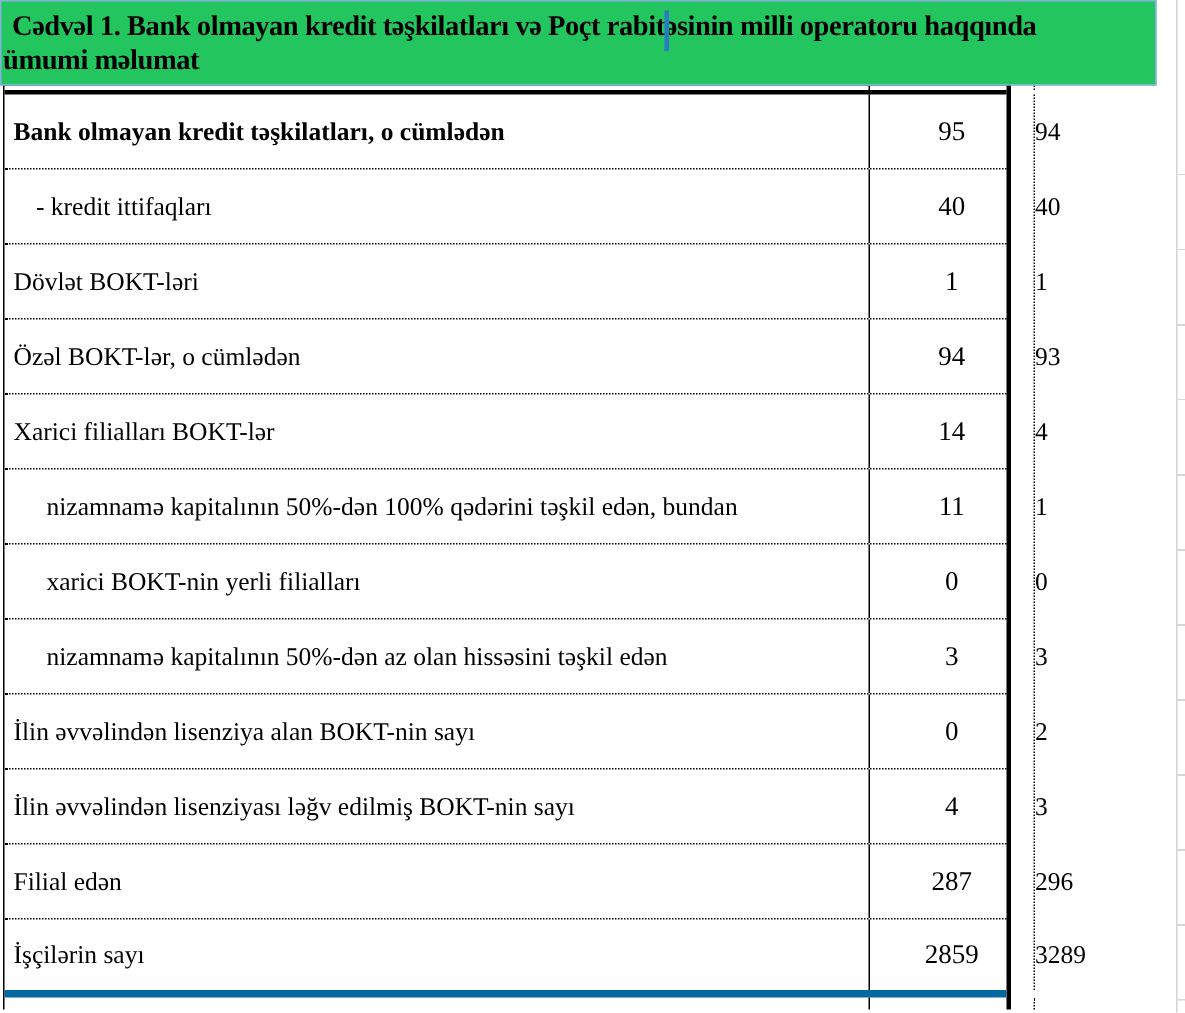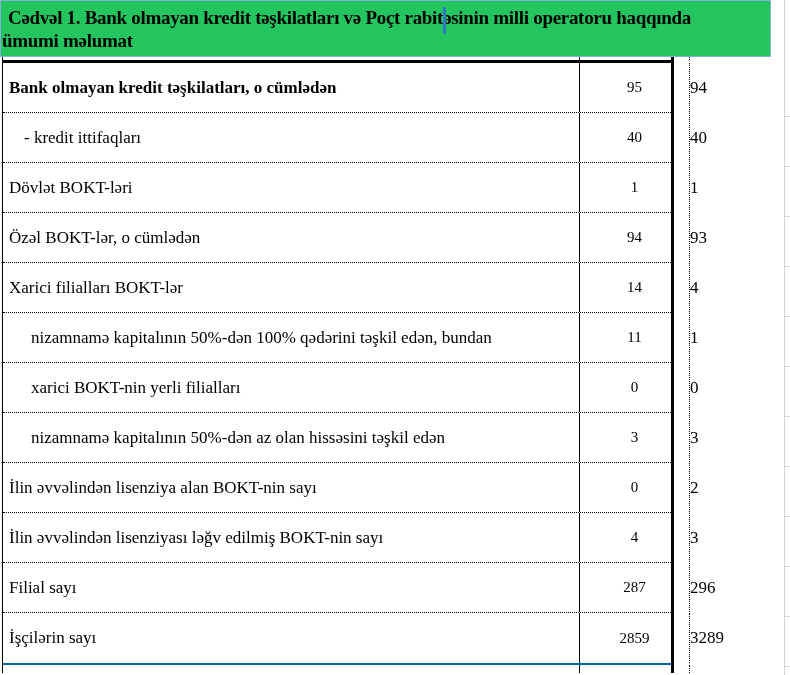--- a/index.html
+++ b/index.html
@@ -26,29 +26,29 @@
   .caret{position:absolute;left:443px;top:7px;width:3px;height:27px;background:#2b7ac4;z-index:4;}
 
   
   .table-wrap{
     position:absolute;left:2px;top:56px;width:672px;box-sizing:border-box;z-index:2;
     border-top:1px solid #000;border-left:1px solid #000;border-right:3px solid #000;
     background:#fff;
   }
   .row{display:flex;box-sizing:border-box;height:50px;border-bottom:1px dotted #000;}
   .row.sliver{height:6px;border-bottom:3px solid #000;}
-  .row.last{height:52px;border-bottom:2px solid #0369a1;}
+  .row.last{height:52px;border-bottom:5px solid #0369a1;}
   .row.partial{height:8px;border-bottom:none;}
   .c-label{
     flex:0 0 577px;box-sizing:border-box;border-right:1px solid #000;
     display:flex;align-items:center;padding-left:6px;font-size:17px;
   }
   .c-v1{
     flex:0 0 110px;box-sizing:border-box;border-right:1px dotted #000;
-    display:flex;align-items:center;justify-content:center;font-size:15px;
+    display:flex;align-items:center;justify-content:center;font-size:18px;
   }
   .c-v2{flex:1 1 auto;display:flex;align-items:center;justify-content:center;font-size:17px;}
   .bold .c-label{font-weight:bold;}
   .ind1 .c-label{padding-left:21px;}
   .ind2 .c-label{padding-left:28px;}
 </style>
 </head>
 <body>
 
 <div class="page-edge"></div>
@@ -122,21 +122,21 @@
     <div class="c-v2">2</div>
   </div>
 
   <div class="row">
     <div class="c-label">İlin əvvəlindən lisenziyası ləğv edilmiş BOKT-nin sayı</div>
     <div class="c-v1">4</div>
     <div class="c-v2">3</div>
   </div>
 
   <div class="row">
-    <div class="c-label">Filial sayı</div>
+    <div class="c-label">Filial edən</div>
     <div class="c-v1">287</div>
     <div class="c-v2">296</div>
   </div>
 
   <div class="row last">
     <div class="c-label">İşçilərin sayı</div>
     <div class="c-v1">2859</div>
     <div class="c-v2">3289</div>
   </div>
 

